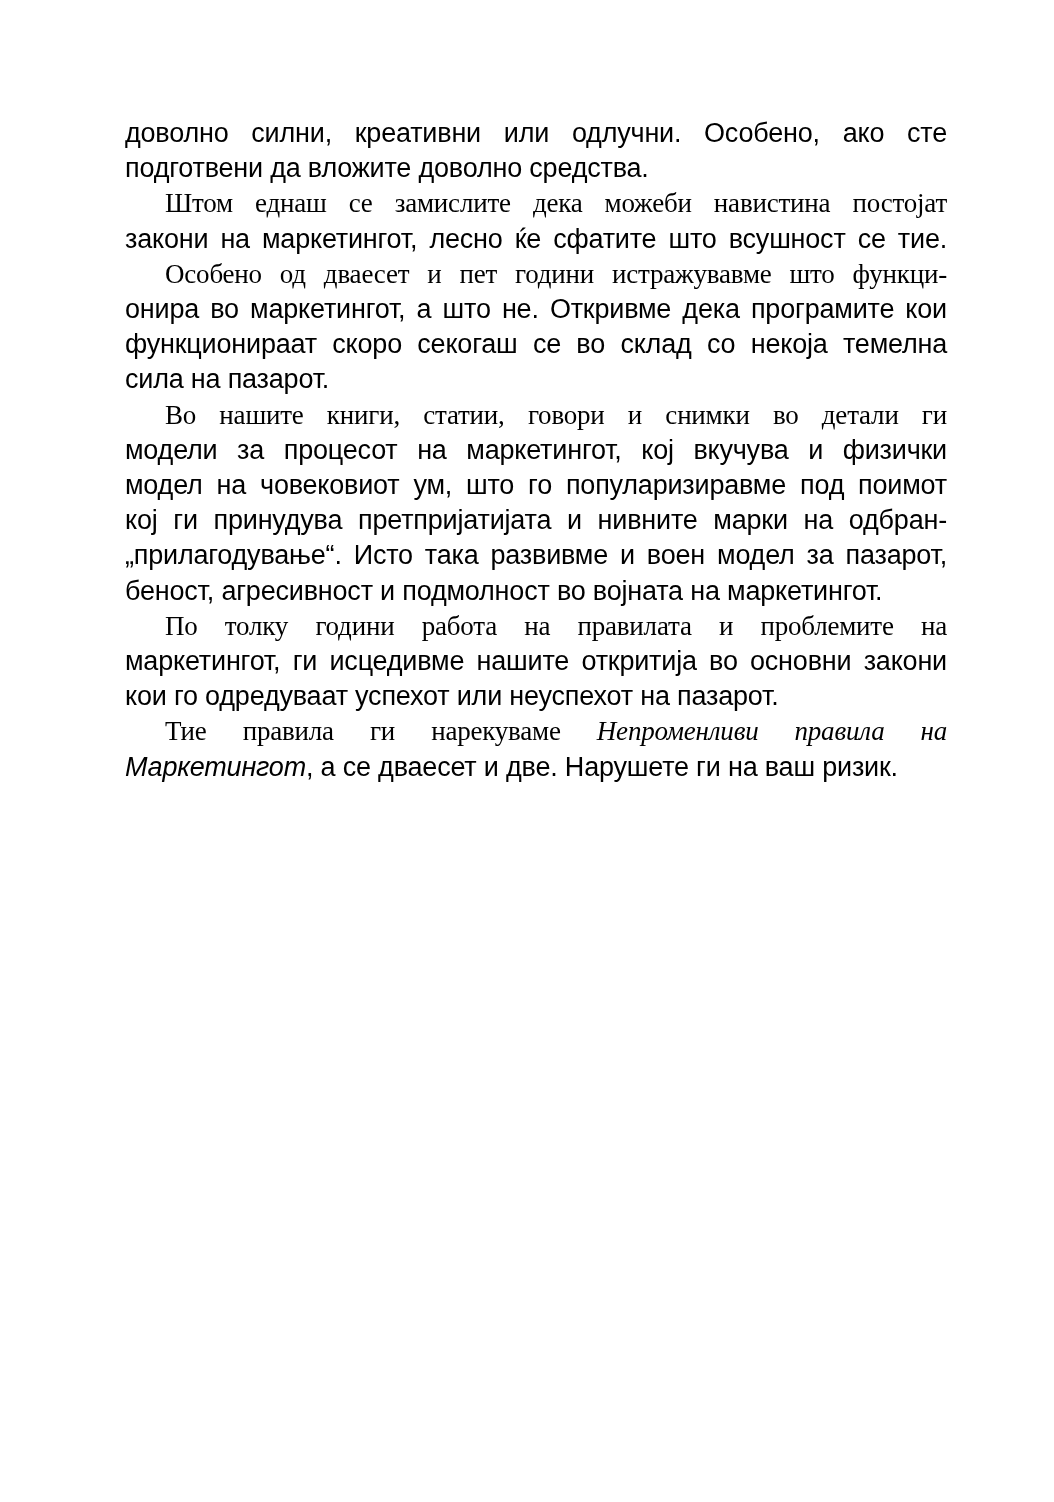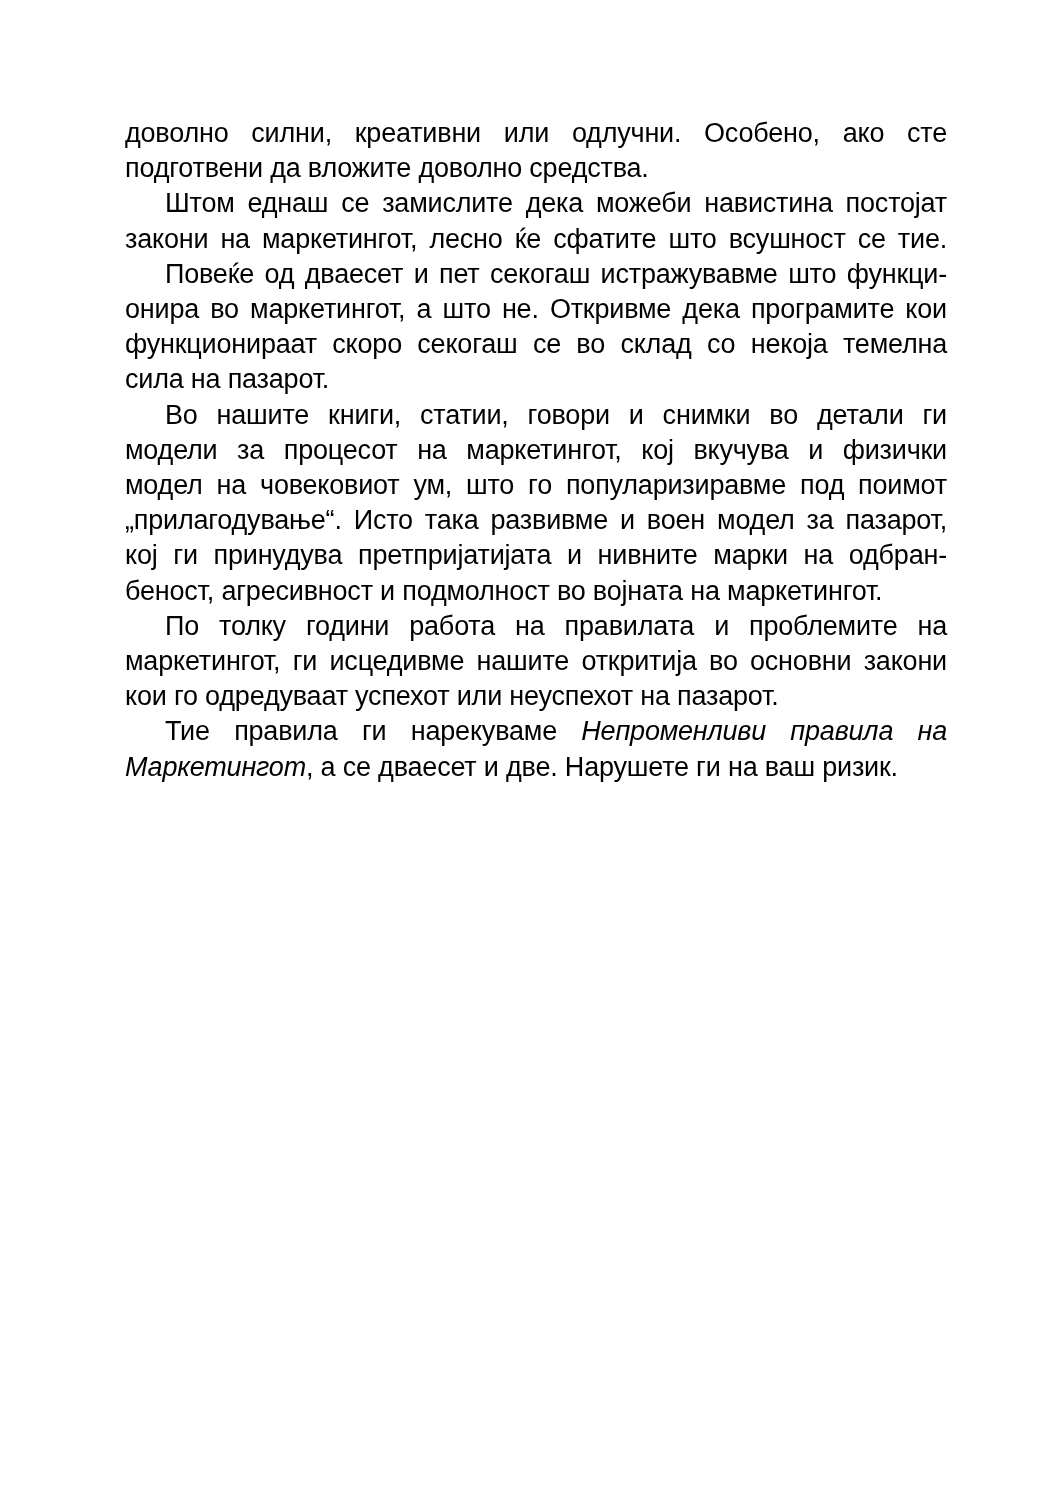--- a/index.html
+++ b/index.html
@@ -31,20 +31,21 @@
     text-align-last: justify;
     white-space: normal;
     min-height: 35.2px;
   }
   .line.pend {
     text-align: left;
     text-align-last: auto;
   }
   .line.ind {
     text-indent: 40px;
+    font-family: Liberation Serif, serif;
   }
   .it {
     font-style: italic;
     text-align: right;
   }
   .page-number {
     position: absolute;
     top: 1414px;
     left: 900px;
     width: 60px;
@@ -55,29 +56,29 @@
 </style>
 </head>
 <body>
 
 <div class="page">
   <div class="text-block">
     <div class="line">доволно силни, креативни или одлучни. Особено, ако сте</div>
     <div class="line pend">подготвени да вложите доволно средства.</div>
     <div class="line ind">Штом еднаш се замислите дека можеби навистина постојат</div>
     <div class="line">закони на маркетингот, лесно ќе сфатите што всушност се тие.</div>
-    <div class="line ind">Повеќе од дваесет и пет секогаш истражувавме што функци-</div>
+    <div class="line ind">Особено од дваесет и пет години истражувавме што функци-</div>
     <div class="line">онира во маркетингот, а што не. Откривме дека програмите кои</div>
     <div class="line">функционираат скоро секогаш се во склад со некоја темелна</div>
     <div class="line pend">сила на пазарот.</div>
     <div class="line ind">Во нашите книги, статии, говори и снимки во детали ги</div>
     <div class="line">модели за процесот на маркетингот, кој вкучува и физички</div>
     <div class="line">модел на човековиот ум, што го популаризиравме под поимот</div>
+    <div class="line">кој ги принудува претпријатијата и нивните марки на одбран-</div>
     <div class="line">„прилагодување“. Исто така развивме и воен модел за пазарот,</div>
-    <div class="line">кој ги принудува претпријатијата и нивните марки на одбран-</div>
     <div class="line pend">беност, агресивност и подмолност во војната на маркетингот.</div>
     <div class="line ind">По толку години работа на правилата и проблемите на</div>
     <div class="line">маркетингот, ги исцедивме нашите откритија во основни закони</div>
     <div class="line pend">кои го одредуваат успехот или неуспехот на пазарот.</div>
     <div class="line ind">
       <span>Тие правила ги нарекуваме </span><span class="it">Непроменливи правила на</span>
     </div>
     <div class="line pend">
       <span class="it">Маркетингот</span><span>, а се дваесет и две. Нарушете ги на ваш ризик.</span>
     </div>

